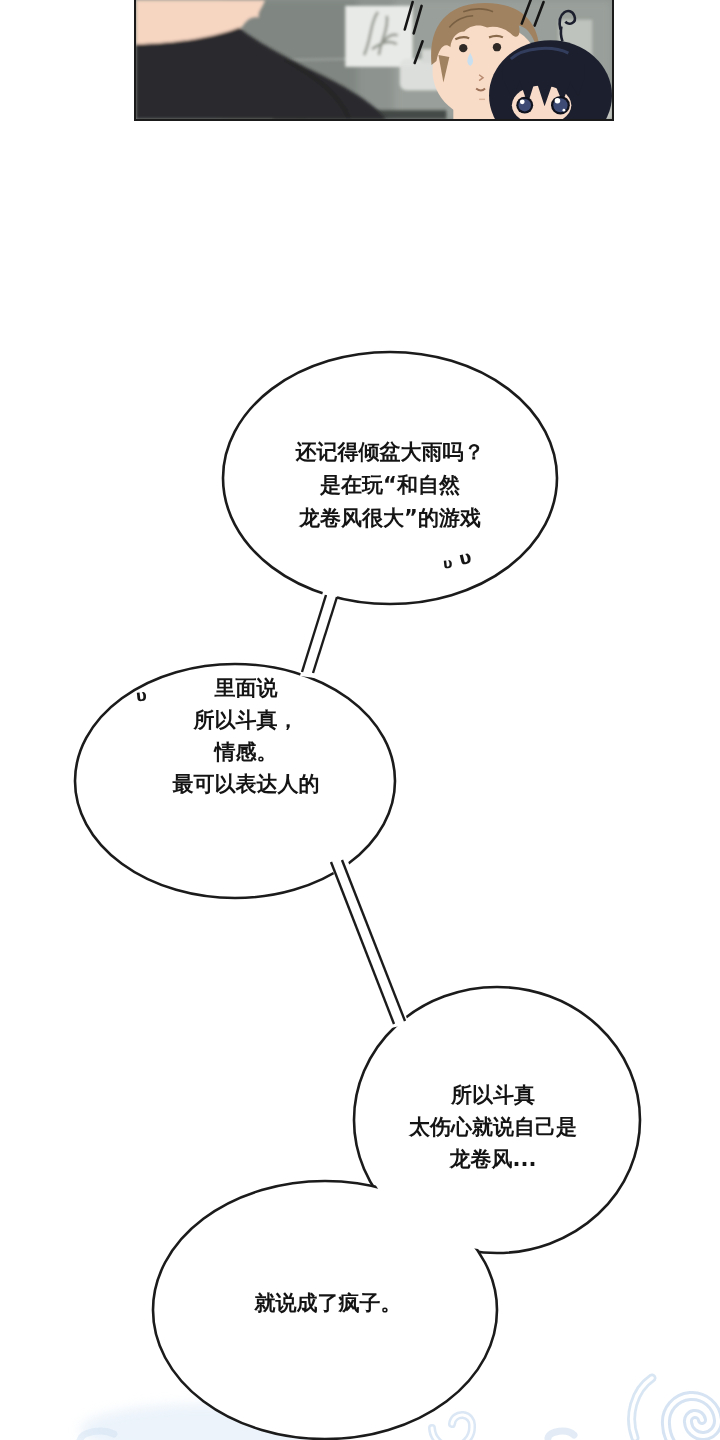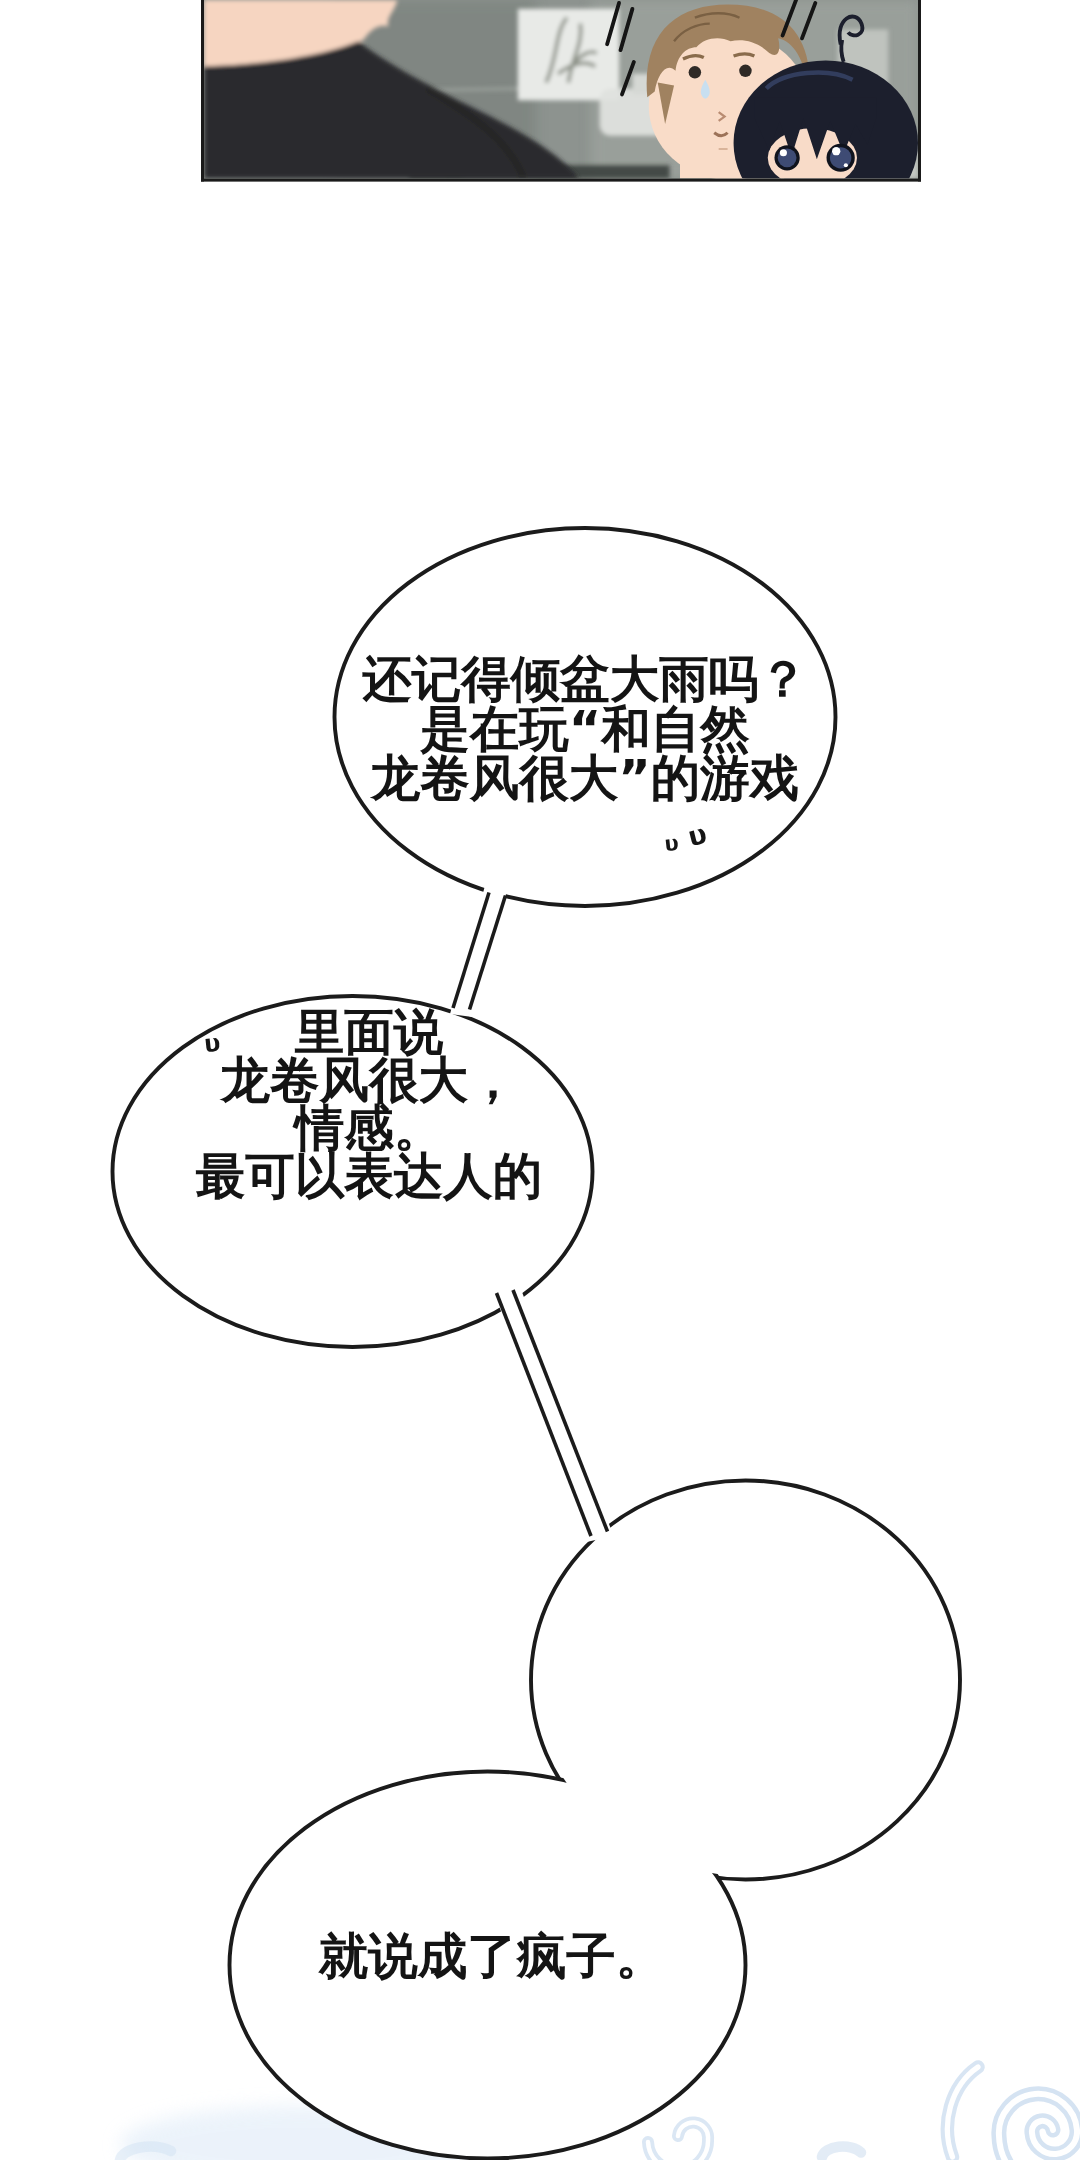--- a/index.html
+++ b/index.html
@@ -3,21 +3,21 @@
 <meta charset="utf-8">
 <style>
   html,body{margin:0;padding:0;background:#ffffff;}
   .page{position:relative;width:720px;height:1440px;background:#ffffff;overflow:hidden;
         font-family:"DejaVu Sans",sans-serif;}
   .panel{position:absolute;left:134px;top:0;width:480px;height:121px;box-sizing:border-box;
          border-left:2.5px solid #1a1a1a;border-right:2.5px solid #1a1a1a;border-bottom:2.5px solid #1a1a1a;
          overflow:hidden;background:#8d938f;}
   .panel svg{display:block;width:100%;height:100%;}
   .overlay{position:absolute;left:0;top:0;width:720px;height:1440px;}
-  .btxt{position:absolute;font-weight:700;font-size:33px;line-height:33px;color:#141414;
+  .btxt{position:absolute;font-weight:700;font-size:21px;line-height:33px;color:#141414;
         text-align:center;font-family:"DejaVu Sans",sans-serif;}
   .btxt div{white-space:nowrap;}
   .b1{left:215px;top:436px;width:350px;}
   .b2{left:86px;top:672px;width:320px;line-height:32px;}
   .b3{left:323px;top:1079px;width:340px;line-height:32px;}
   .b4{left:158px;top:1287px;width:340px;}
   .mark{position:absolute;font-weight:900;color:#151515;font-family:"DejaVu Sans",sans-serif;}
   .m1a{left:443px;top:555px;font-size:14px;transform:rotate(-6deg);}
   .m1b{left:459px;top:547px;font-size:18px;transform:rotate(-14deg);}
   .m2{left:136px;top:686px;font-size:16px;transform:rotate(-6deg);}
@@ -150,24 +150,29 @@
   <div class="btxt b1">
     <div>还记得倾盆大雨吗？</div>
     <div>是在玩“和自然</div>
     <div>龙卷风很大”的游戏</div>
   </div>
   <span class="mark m1a">υ</span>
   <span class="mark m1b">υ</span>
 
   <div class="btxt b2">
     <div>里面说</div>
-    <div>龙卷风很大，</div>
+    <div>所以斗真，</div>
     <div>情感。</div>
     <div>最可以表达人的</div>
   </div>
   <span class="mark m2">υ</span>
 
+  <div class="btxt b3">
+    <div>所以斗真</div>
+    <div>太伤心就说自己是</div>
+    <div>龙卷风...</div>
+  </div>
 
   <div class="btxt b4">
     <div>就说成了疯子。</div>
   </div>
 
 </div>
 
 </body></html>

